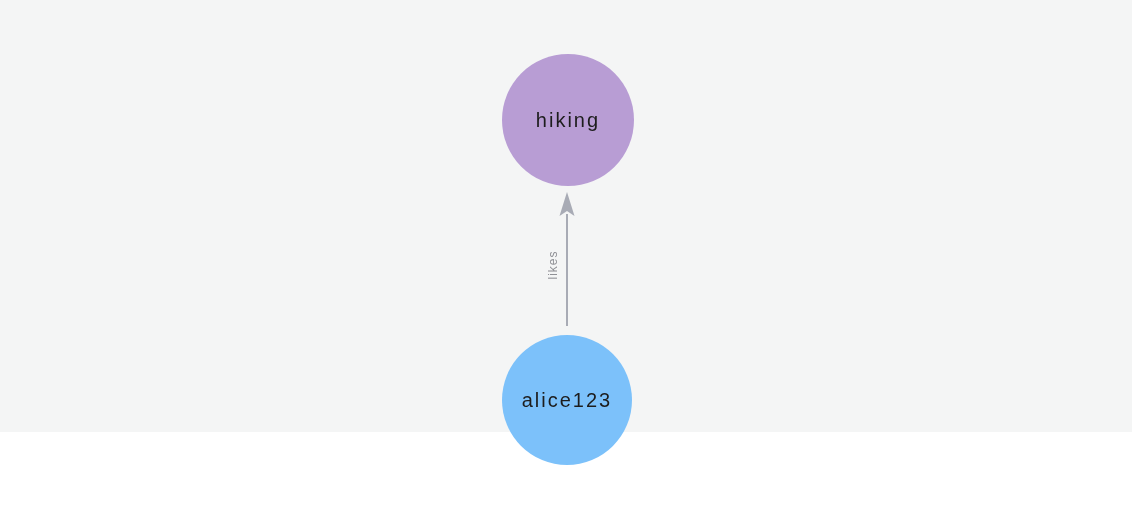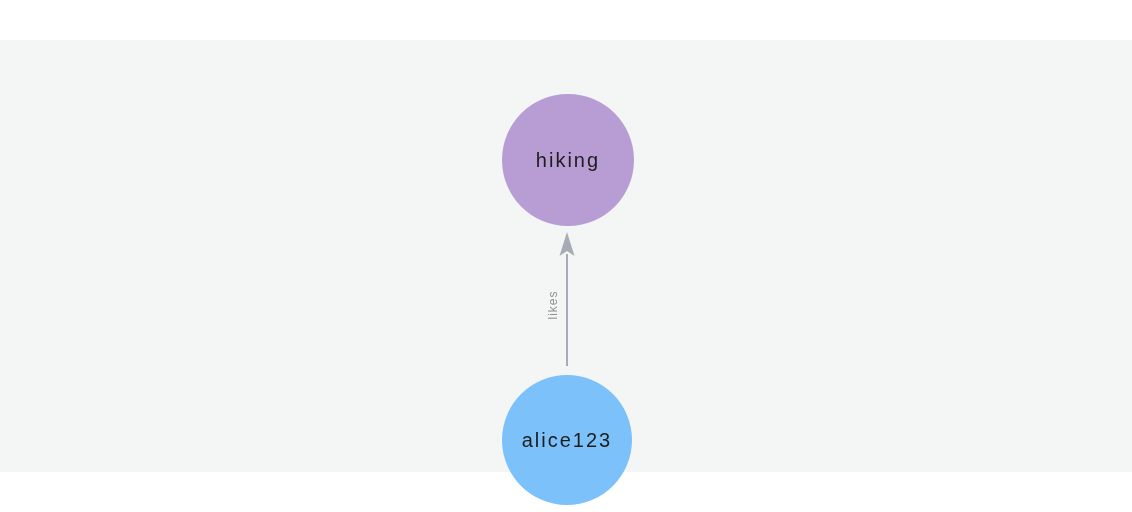--- a/index.html
+++ b/index.html
@@ -9,21 +9,20 @@
   body {
     width: 1132px;
     height: 512px;
     overflow: hidden;
     font-family: "Liberation Sans", sans-serif;
   }
   #stage {
     position: relative;
     width: 1132px;
     height: 432px;
-    margin-top: 40px;
   }
   #stage svg {
     display: block;
   }
   .node-label {
     font-size: 20px;
     letter-spacing: 2px;
   }
   .edge-label {
     font-size: 12px;

